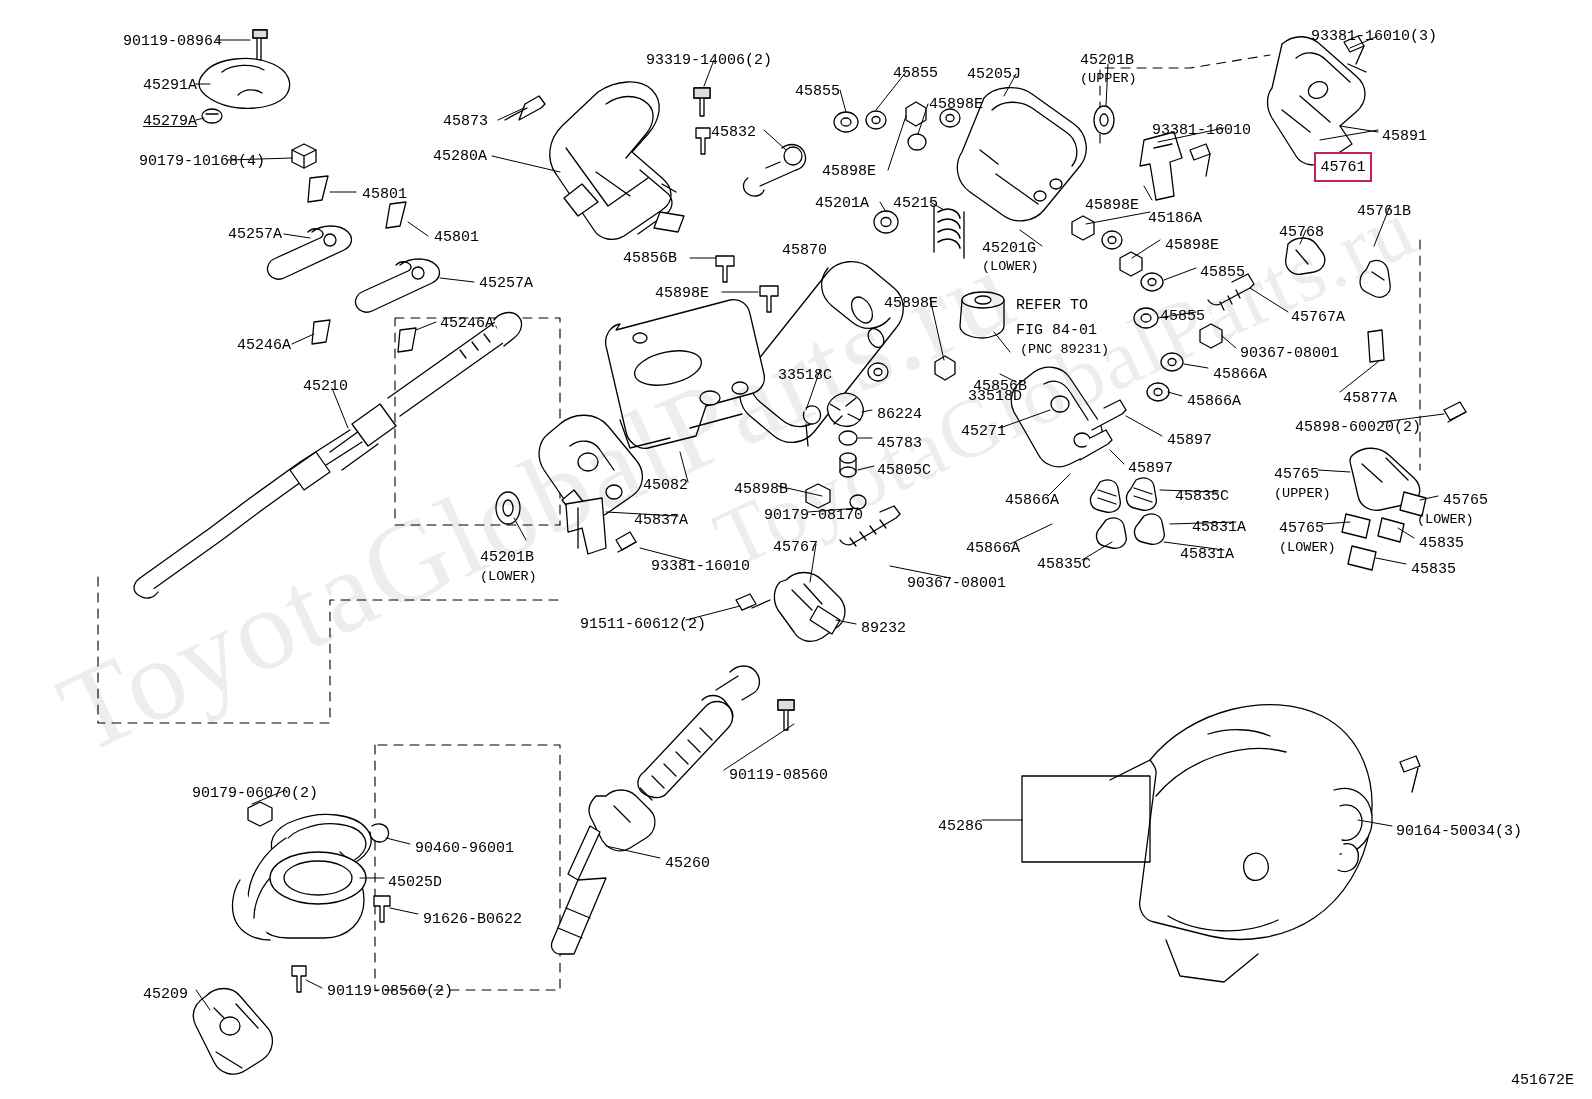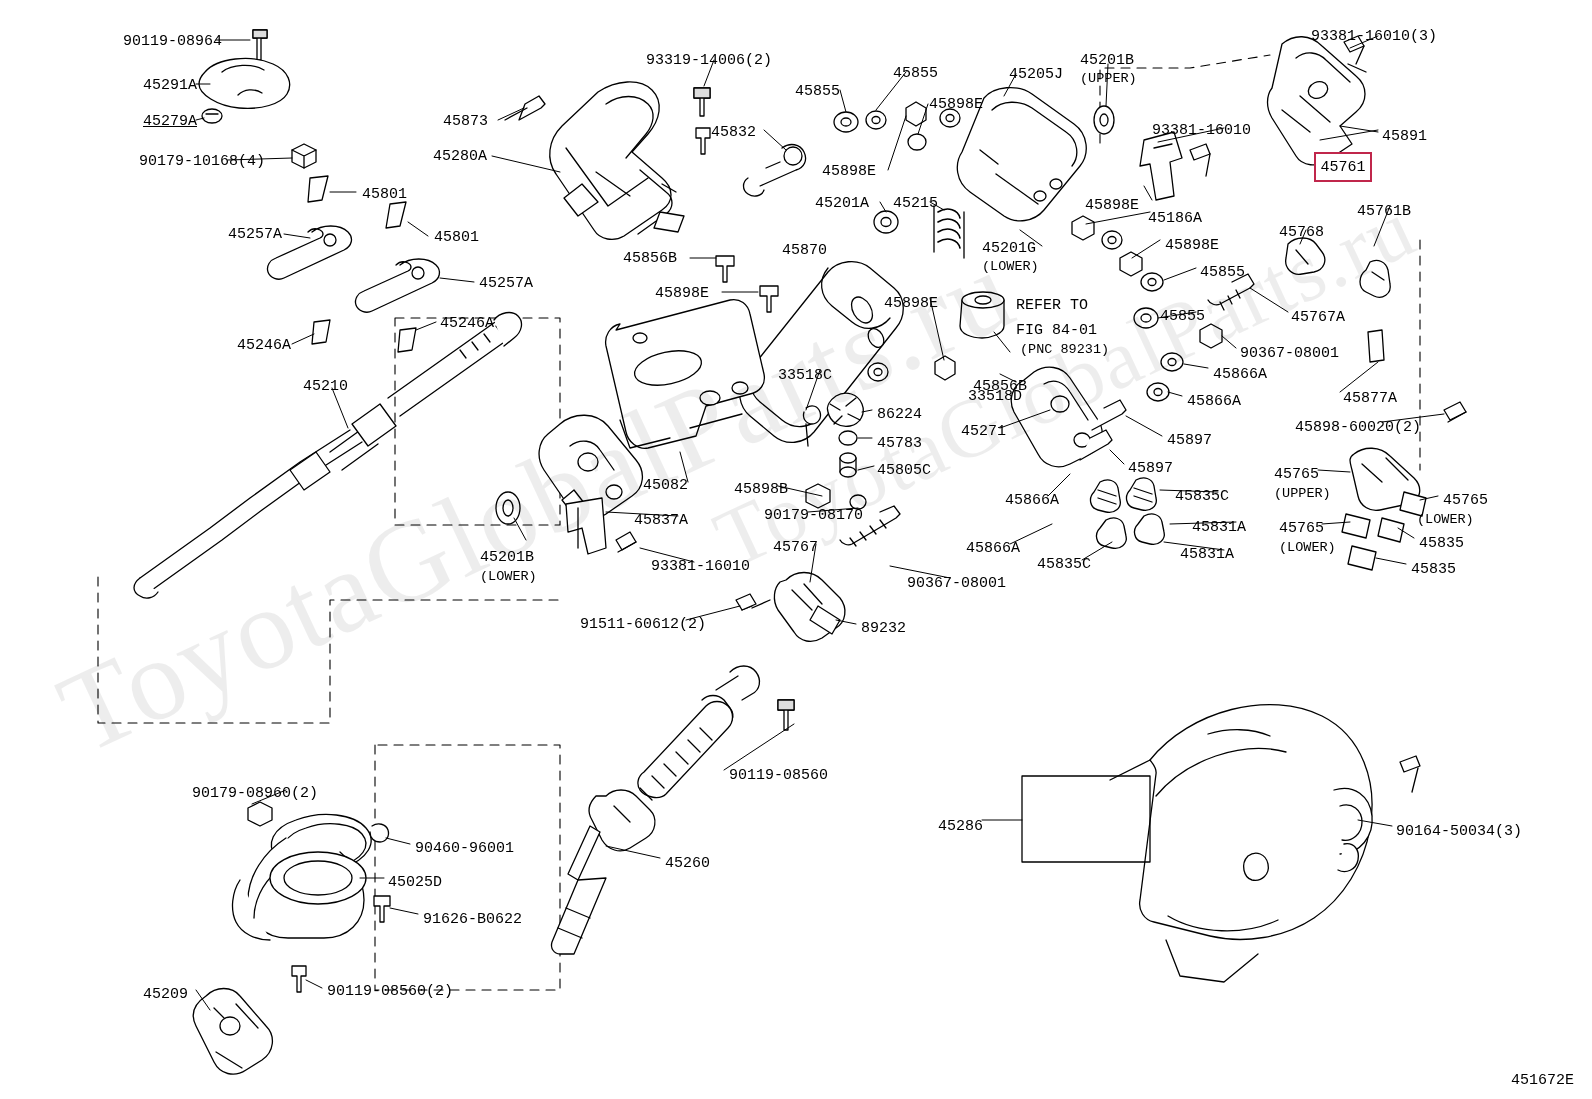--- a/index.html
+++ b/index.html
@@ -459,21 +459,21 @@
     <div class="lbl" style="left: 711px; top: 124px;">45832</div>
     <div class="lbl" style="left: 623px; top: 250px;">45856B</div>
     <div class="lbl" style="left: 655px; top: 285px;">45898E</div>
     <div class="lbl" style="left: 782px; top: 242px;">45870</div>
     <div class="lbl" style="left: 795px; top: 83px;">45855</div>
     <div class="lbl" style="left: 893px; top: 65px;">45855</div>
     <div class="lbl" style="left: 929px; top: 96px;">45898E</div>
     <div class="lbl" style="left: 822px; top: 163px;">45898E</div>
     <div class="lbl" style="left: 815px; top: 195px;">45201A</div>
     <div class="lbl" style="left: 893px; top: 195px;">45215</div>
-    <div class="lbl" style="left: 1009px; top: 66px;">45205J</div>
+    <div class="lbl" style="left: 967px; top: 66px;">45205J</div>
     <div class="lbl" style="left: 1080px; top: 52px;">45201B</div>
     <div class="lbl sub" style="left: 1080px; top: 70px;">(UPPER)</div>
     <div class="lbl" style="left: 1152px; top: 122px;">93381-16010</div>
     <div class="lbl" style="left: 1311px; top: 28px;">93381-16010(3)</div>
     <div class="lbl" style="left: 1382px; top: 128px;">45891</div>
     <div class="hl" style="left: 1314px; top: 152px; width: 58px; height: 30px; display: flex; align-items: center; justify-content: center; border-color: rgb(192, 38, 75);">
       <span class="lbl">45761</span>
     </div>
     <div class="lbl" style="left: 1357px; top: 203px;">45761B</div>
     <div class="lbl" style="left: 1279px; top: 224px;">45768</div>
@@ -523,21 +523,21 @@
     <div class="lbl" style="left: 1443px; top: 492px;">45765</div>
     <div class="lbl sub" style="left: 1417px; top: 511px;">(LOWER)</div>
     <div class="lbl" style="left: 1279px; top: 520px;">45765</div>
     <div class="lbl sub" style="left: 1279px; top: 539px;">(LOWER)</div>
     <div class="lbl" style="left: 1419px; top: 535px;">45835</div>
     <div class="lbl" style="left: 1411px; top: 561px;">45835</div>
     <div class="lbl" style="left: 580px; top: 616px;">91511-60612(2)</div>
     <div class="lbl" style="left: 861px; top: 620px;">89232</div>
     <div class="lbl" style="left: 729px; top: 767px;">90119-08560</div>
     <div class="lbl" style="left: 665px; top: 855px;">45260</div>
-    <div class="lbl" style="left: 192px; top: 785px;">90179-08960(2)</div>
+    <div class="lbl" style="left: 192px; top: 785px;">90179-06070(2)</div>
     <div class="lbl" style="left: 415px; top: 840px;">90460-96001</div>
     <div class="lbl" style="left: 388px; top: 874px;">45025D</div>
     <div class="lbl" style="left: 423px; top: 911px;">91626-B0622</div>
     <div class="lbl" style="left: 143px; top: 986px;">45209</div>
     <div class="lbl" style="left: 327px; top: 983px;">90119-08560(2)</div>
     <div class="lbl" style="left: 938px; top: 818px;">45286</div>
     <div class="lbl" style="left: 1396px; top: 823px;">90164-50034(3)</div>
   </div>
 
 </body></html>

